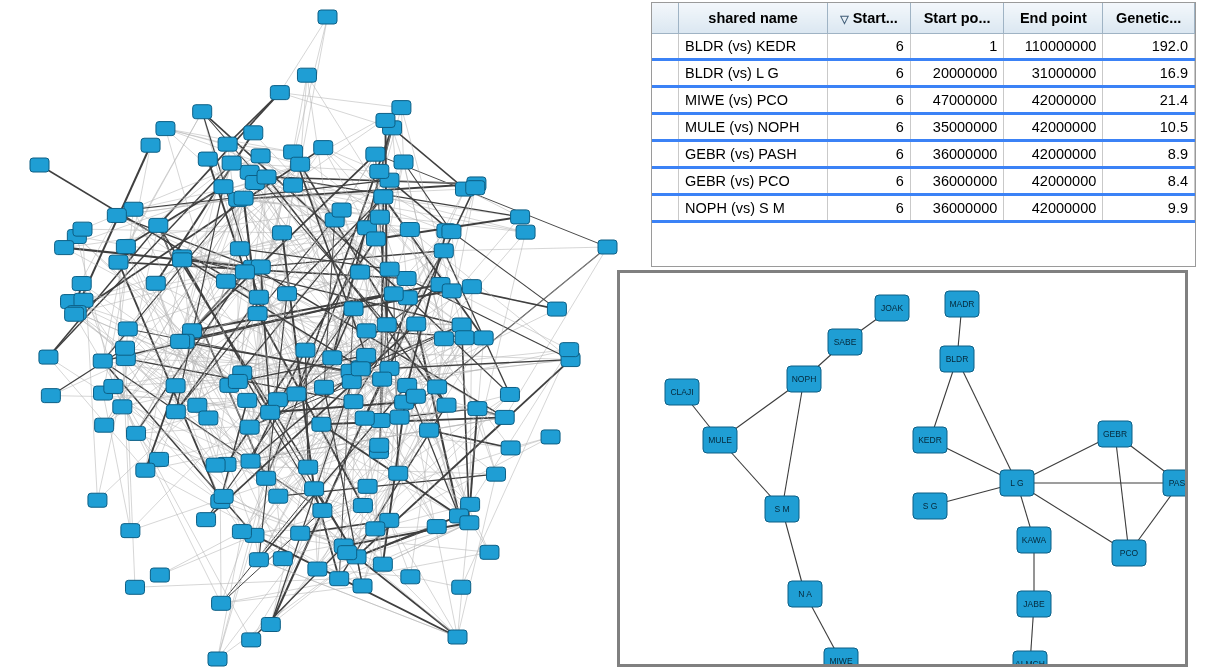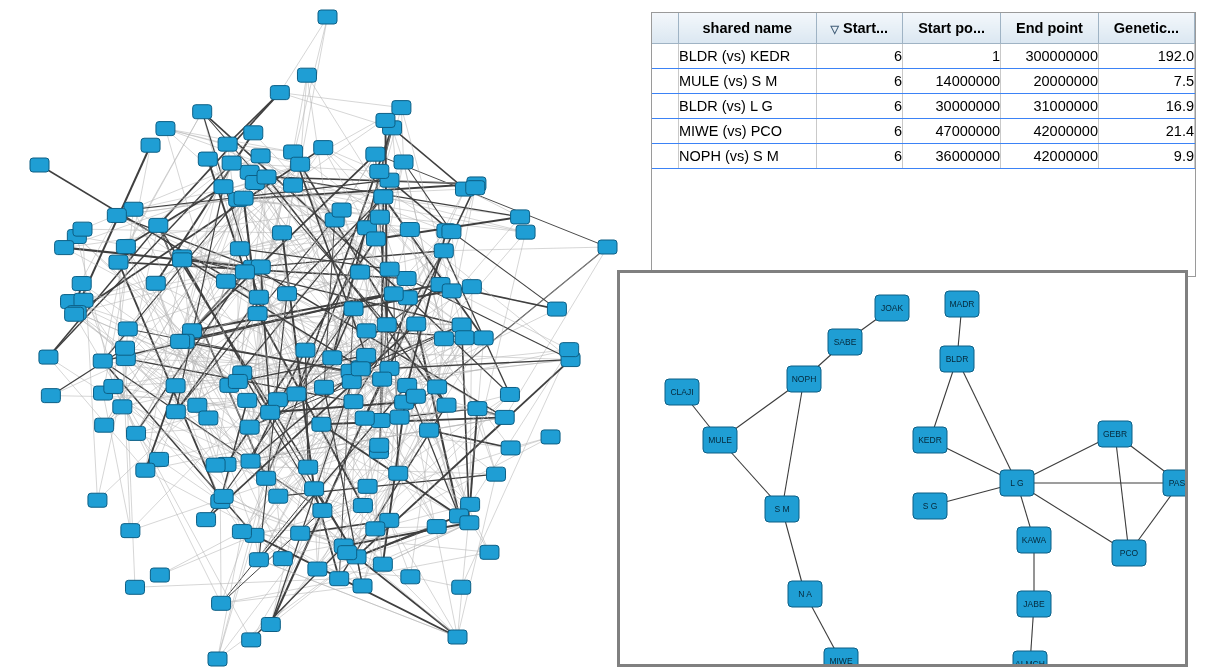--- a/index.html
+++ b/index.html
@@ -25,21 +25,21 @@
     height: 669px;
     background: #ffffff;
     overflow: hidden;
   }
   #network-panel svg { display: block; }
 
   
   #table-panel {
     position: absolute;
     left: 651px;
-    top: 12px;
+    top: 2px;
     width: 545px;
     height: 265px;
     background: #ffffff;
     border: 1px solid #9a9a9a;
     box-sizing: border-box;
     overflow: hidden;
   }
   table.grid {
     border-collapse: collapse;
     width: 100%;
@@ -52,22 +52,22 @@
     border-bottom: 1px solid #9fb3c4;
     font-weight: bold;
     padding: 4px 6px;
     height: 22px;
     white-space: nowrap;
     text-align: center;
     font-size: 14.5px;
   }
   table.grid td {
     border-right: 1px solid #c9c9c9;
-    border-bottom: 1px solid #3b82f6;
-    padding: 2px 0;
+    border-bottom: 3px solid #3b82f6;
+    padding: 2px 6px;
     height: 20px;
     white-space: nowrap;
     background: #ffffff;
     margin-left: 8px;
   }
   table.grid td.num { text-align: right; }
   table.grid td.txt { text-align: left; }
   .filter-icon {
     display: inline-block;
     margin-right: 4px;
@@ -946,46 +946,62 @@
             <th><span>End point</span></th>
             <th><span>Genetic...</span></th>
           </tr>
       </thead>
       <tbody id="table-body">
           <tr>
             <td class="col-rownum"></td>
             <td class="txt">BLDR (vs) KEDR</td>
             <td class="num">6</td>
             <td class="num">1</td>
-            <td class="num">300000000</td>
+            <td class="num">110000000</td>
             <td class="num">192.0</td>
-          </tr>
-          <tr>
-            <td class="col-rownum"></td>
-            <td class="txt">MULE (vs) S M</td>
-            <td class="num">6</td>
-            <td class="num">14000000</td>
-            <td class="num">20000000</td>
-            <td class="num">7.5</td>
           </tr>
           <tr>
             <td class="col-rownum"></td>
             <td class="txt">BLDR (vs) L G</td>
             <td class="num">6</td>
-            <td class="num">30000000</td>
+            <td class="num">20000000</td>
             <td class="num">31000000</td>
             <td class="num">16.9</td>
           </tr>
           <tr>
             <td class="col-rownum"></td>
             <td class="txt">MIWE (vs) PCO</td>
             <td class="num">6</td>
             <td class="num">47000000</td>
             <td class="num">42000000</td>
             <td class="num">21.4</td>
+          </tr>
+          <tr>
+            <td class="col-rownum"></td>
+            <td class="txt">MULE (vs) NOPH</td>
+            <td class="num">6</td>
+            <td class="num">35000000</td>
+            <td class="num">42000000</td>
+            <td class="num">10.5</td>
+          </tr>
+          <tr>
+            <td class="col-rownum"></td>
+            <td class="txt">GEBR (vs) PASH</td>
+            <td class="num">6</td>
+            <td class="num">36000000</td>
+            <td class="num">42000000</td>
+            <td class="num">8.9</td>
+          </tr>
+          <tr>
+            <td class="col-rownum"></td>
+            <td class="txt">GEBR (vs) PCO</td>
+            <td class="num">6</td>
+            <td class="num">36000000</td>
+            <td class="num">42000000</td>
+            <td class="num">8.4</td>
           </tr>
           <tr>
             <td class="col-rownum"></td>
             <td class="txt">NOPH (vs) S M</td>
             <td class="num">6</td>
             <td class="num">36000000</td>
             <td class="num">42000000</td>
             <td class="num">9.9</td>
           </tr>
         </tbody>

